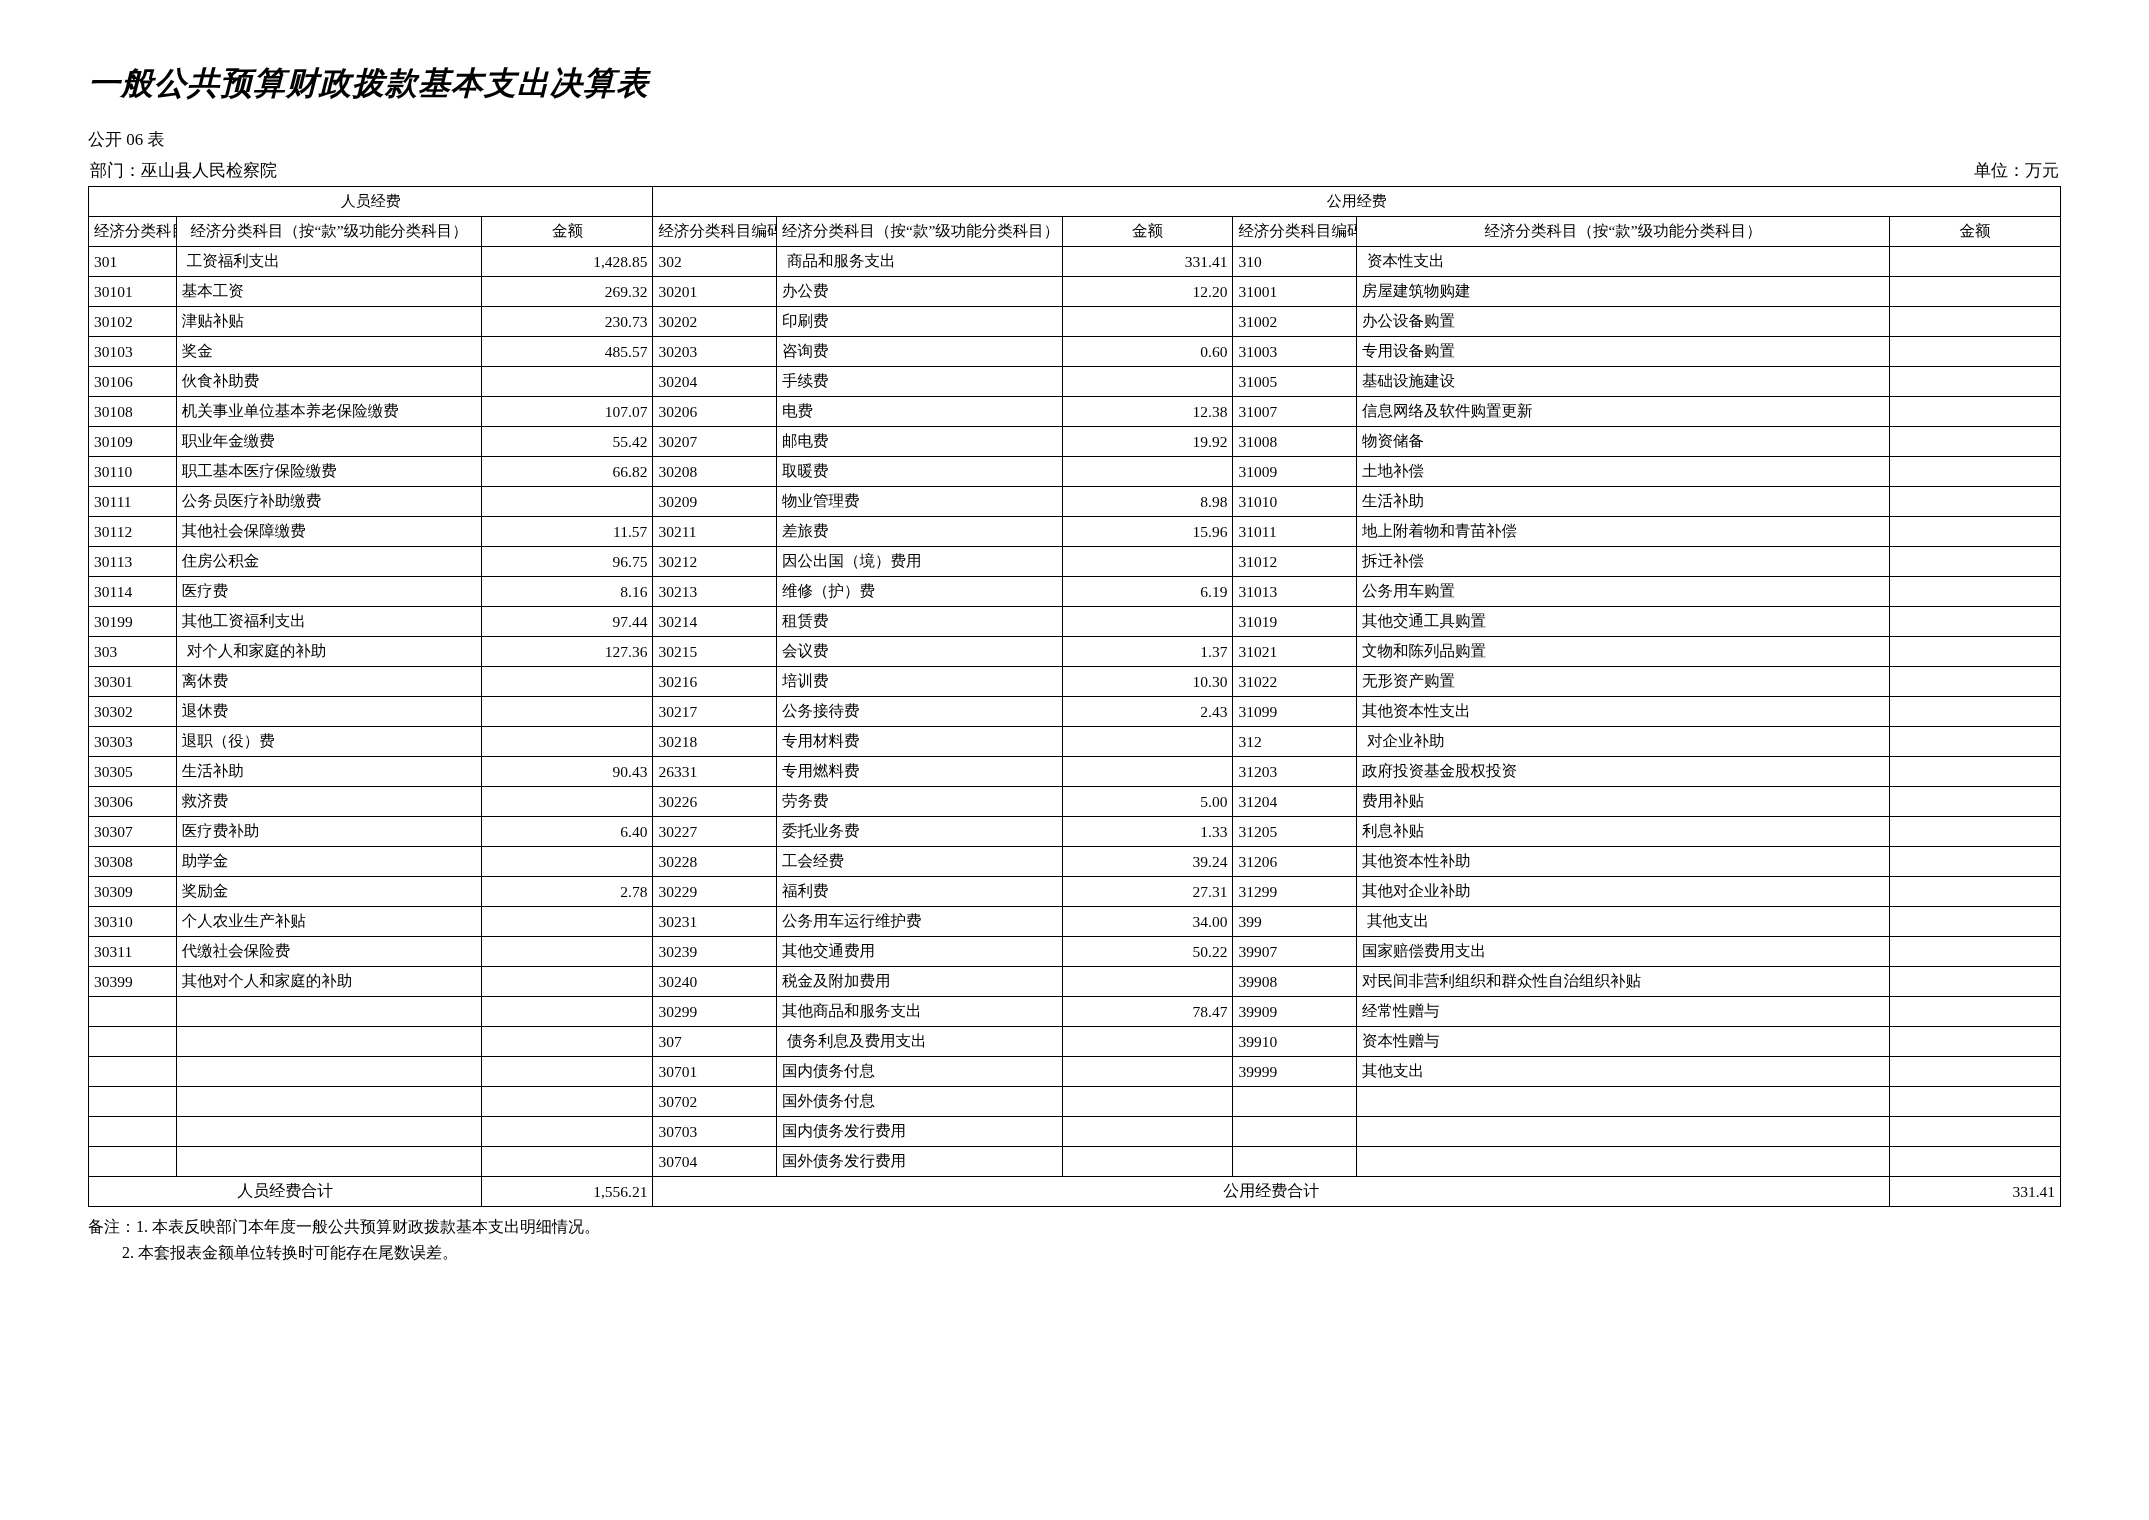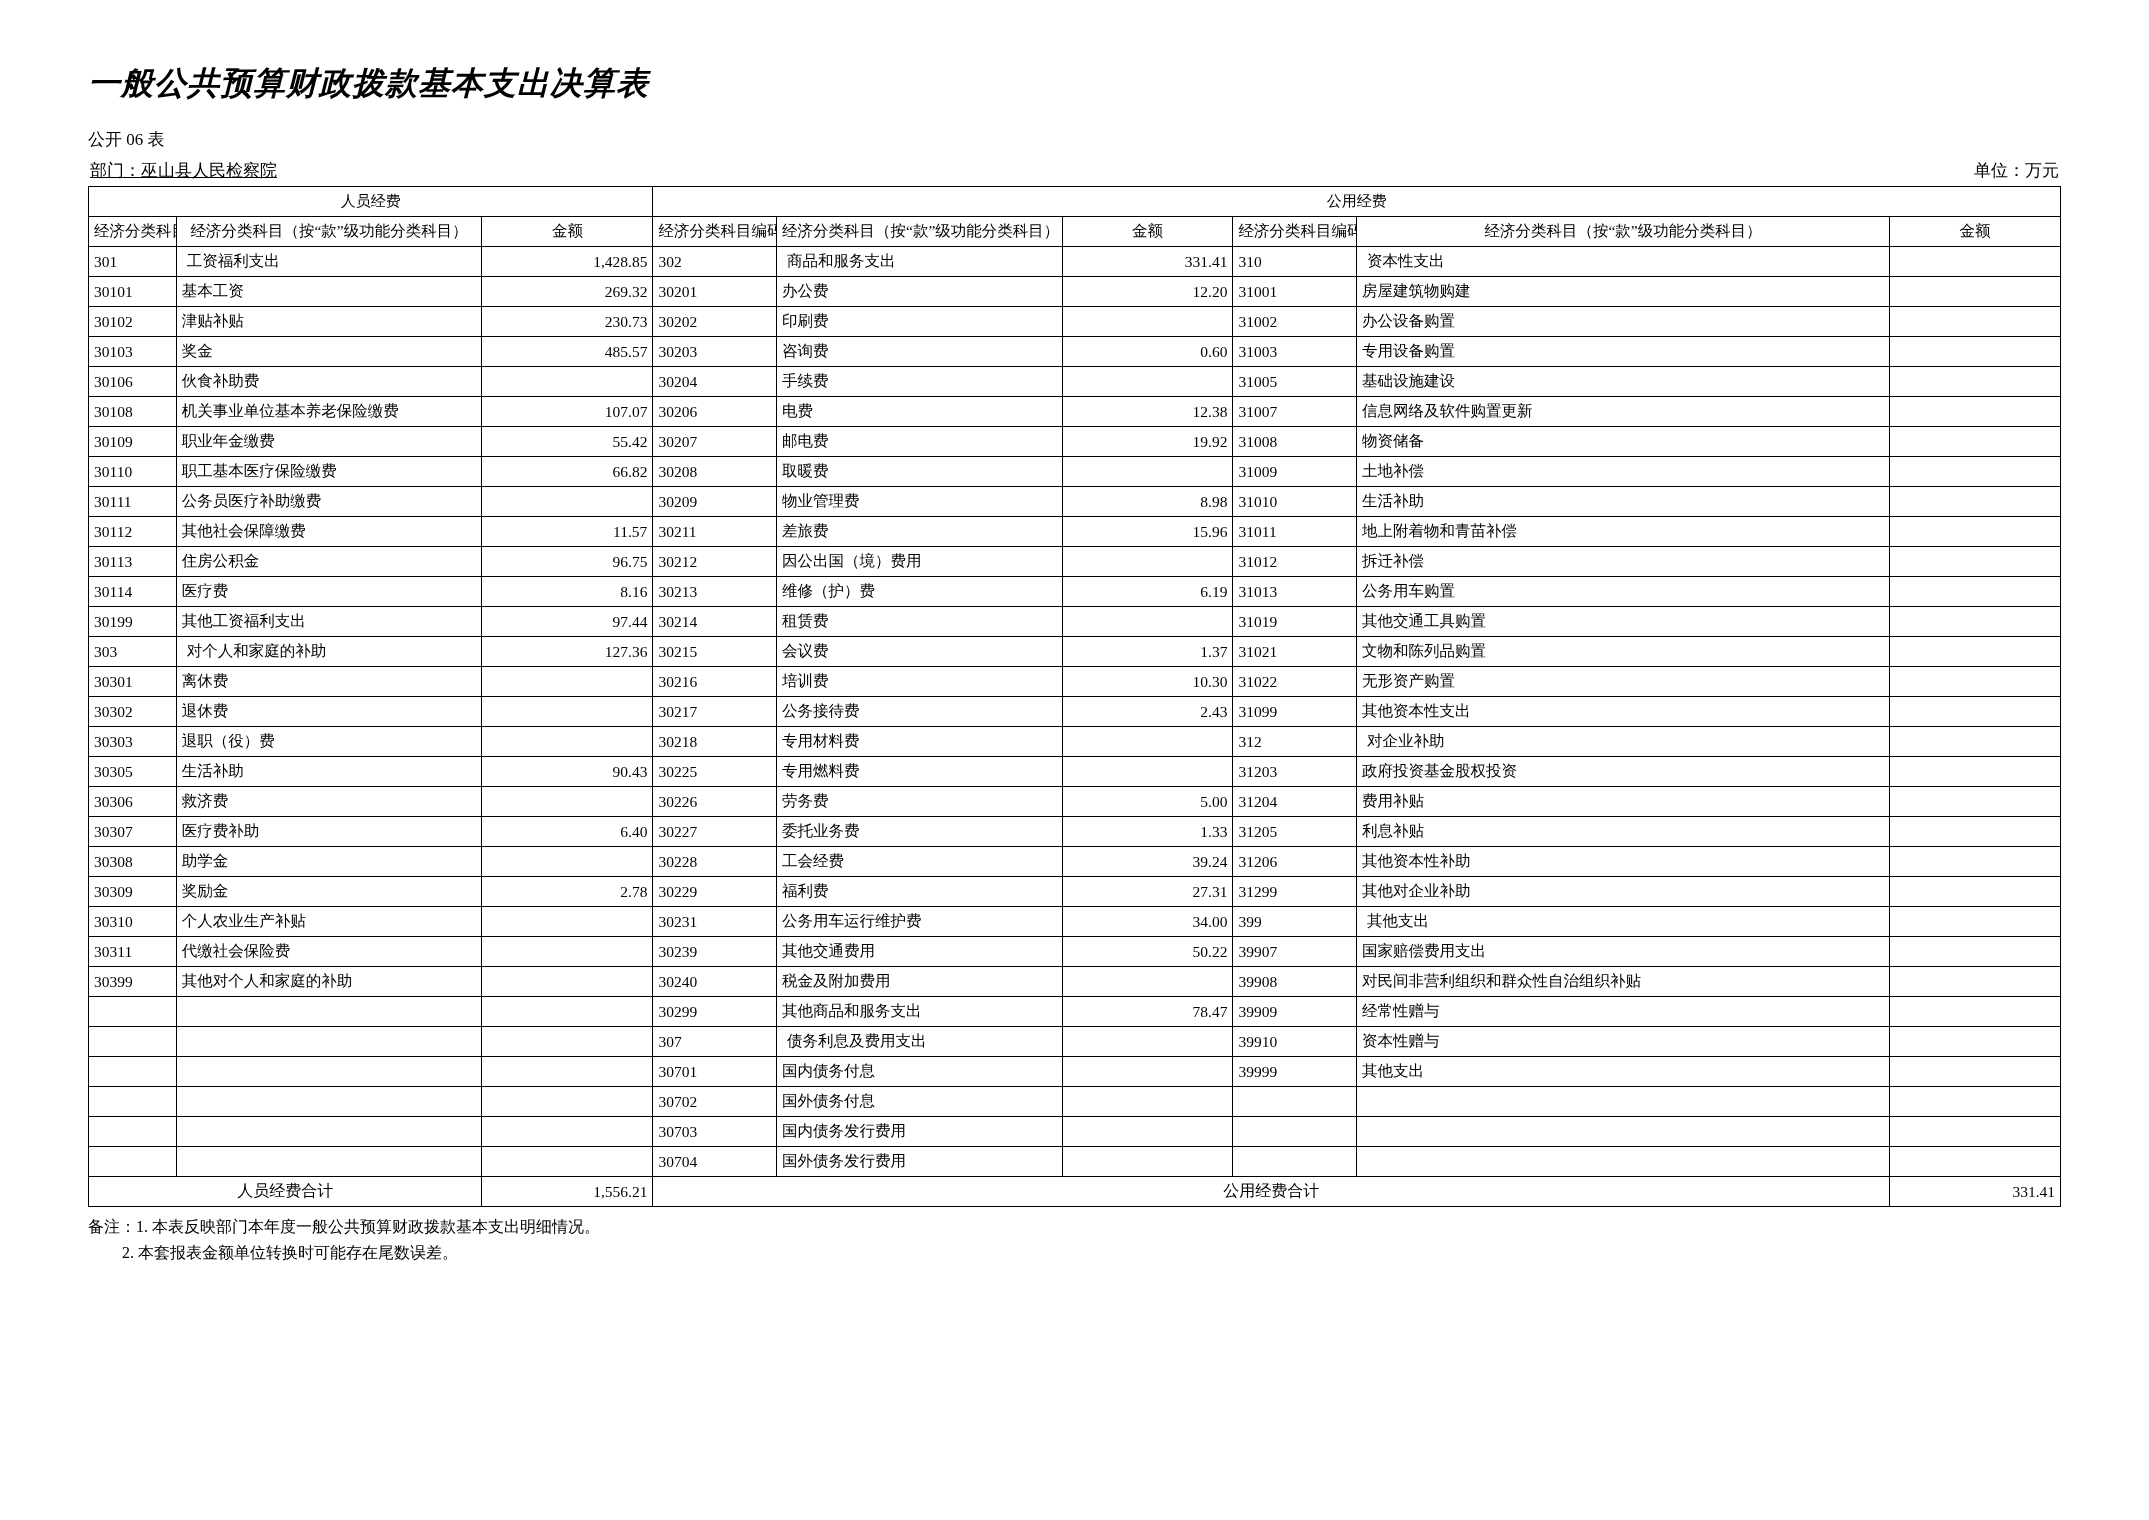--- a/index.html
+++ b/index.html
@@ -38,21 +38,21 @@
     padding-right: 2px;
   }
   .meta-row {
     display: flex;
     justify-content: space-between;
     align-items: flex-end;
     font-size: 17px;
     margin-top: 8px;
     padding: 0 2px 4px 2px;
   }
-  .meta-left { white-space: nowrap; text-decoration: underline; }
+  .meta-left { white-space: nowrap; }
   .meta-right { white-space: nowrap; }
 
   table.main {
     border-collapse: collapse;
     width: 100%;
     table-layout: fixed;
     font-size: 15.5px;
   }
   table.main td, table.main th {
     border: 1px solid #000000;
@@ -331,21 +331,21 @@
           <td class="name">专用材料费</td>
           <td class="amt"></td>
           <td class="code bold">312</td>
           <td class="name bold">对企业补助</td>
           <td class="amt bold"></td>
         </tr>
         <tr>
           <td class="code">30305</td>
           <td class="name">生活补助</td>
           <td class="amt">90.43</td>
-          <td class="code">30225</td>
+          <td class="code">26331</td>
           <td class="name">专用燃料费</td>
           <td class="amt"></td>
           <td class="code">31203</td>
           <td class="name">政府投资基金股权投资</td>
           <td class="amt"></td>
         </tr>
         <tr>
           <td class="code">30306</td>
           <td class="name">救济费</td>
           <td class="amt"></td>

